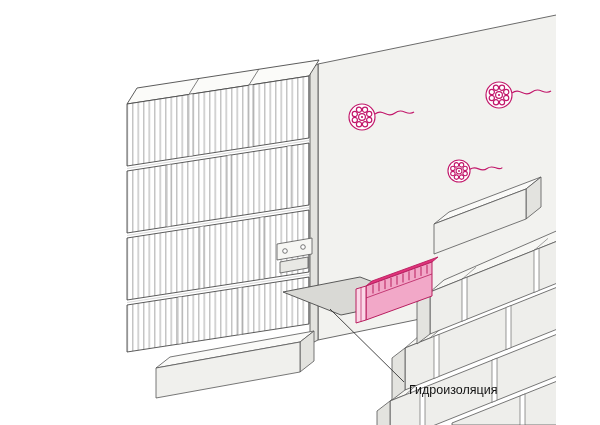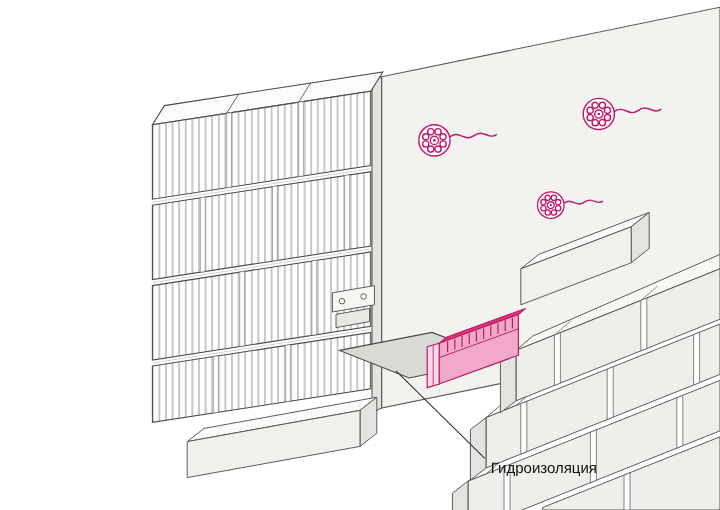--- a/index.html
+++ b/index.html
@@ -1,16 +1,16 @@
 <!DOCTYPE html>
 <html><head>
 <meta charset="utf-8">
 <style>
   html,body{margin:0;padding:0;background:#ffffff;}
-  .stage{width:600px;height:425px;position:relative;background:#fff;overflow:hidden;
+  .stage{width:556px;height:425px;position:relative;background:#fff;overflow:hidden;
          font-family:"Liberation Sans", sans-serif;}
   svg{display:block;}
   text.callout{font-family:"Liberation Sans", sans-serif;font-size:12.5px;fill:#111;}
   .ln{stroke:#4a4a4a;}
 </style>
 </head>
 <body>
 
 <div class="stage">
 <svg width="600" height="425" viewBox="0 0 600 425" xmlns="http://www.w3.org/2000/svg">

